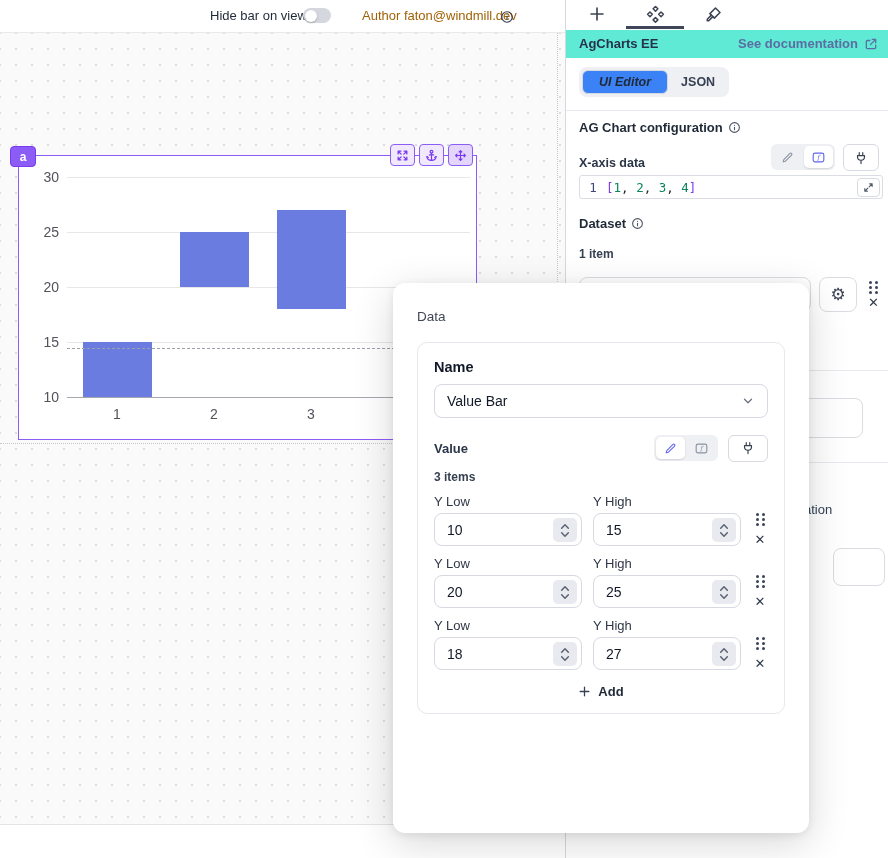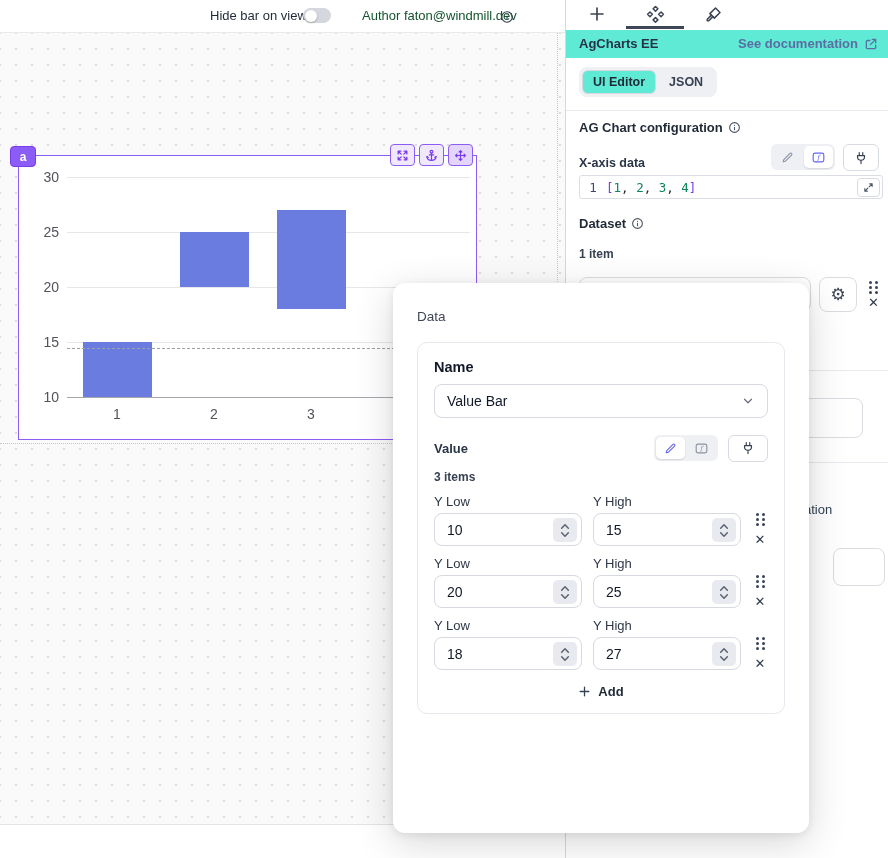--- a/index.html
+++ b/index.html
@@ -4,21 +4,21 @@
 <style>
   * { margin:0; padding:0; box-sizing:border-box; }
   body { font-family:"Liberation Sans", sans-serif; background:#fff; }
   .page { position:relative; width:888px; height:858px; overflow:hidden; background:#fff; }
 
   
   .topbar { position:absolute; left:0; top:0; width:565px; height:33px; background:#fff; border-bottom:1px solid #e9eaee; z-index:3; }
   .topbar-label { position:absolute; left:210px; top:8px; font-size:13px; color:#1f2937; }
   .toggle { position:absolute; left:303px; top:8px; width:28px; height:15px; border-radius:9px; background:#d4d7dd; }
   .toggle-knob { position:absolute; left:2px; top:1.5px; width:12px; height:12px; border-radius:50%; background:#fff; box-shadow:0 1px 2px rgba(0,0,0,.25); }
-  .author-label { position:absolute; left:362px; top:8px; font-size:13px; color:#14532d; }
+  .author-label { position:absolute; left:362px; top:8px; font-size:13px; color:#a16207; }
   .info-ic { display:inline-block; vertical-align:-2px; }
 
   
   .canvas { position:absolute; left:0; top:33px; width:565px; height:792px; z-index:1;
     background-color:#fafafb;
     background-image:radial-gradient(circle, #dcdcdf 1.1px, transparent 1.2px);
     background-size:16px 16px; background-position:8px 8px;
     border-bottom:1px solid #e3e4e8; }
   .canvas-split { position:absolute; left:0; top:410px; width:558px; border-top:1px dotted #c6c6cc; }
   .canvas-edge { position:absolute; left:557px; top:0; height:100%; border-right:1px dotted #c6c6cc; }
@@ -40,21 +40,21 @@
   
   .panel { position:absolute; left:565px; top:0; width:323px; height:858px; background:#fff; border-left:1px solid #d6d8df; z-index:2; }
   .ptab { position:absolute; top:5px; color:#3c4354; }
   .ptab-underline { position:absolute; left:60px; top:26px; width:58px; height:2.5px; background:#3f4659; }
   .band { position:absolute; left:0; top:30px; width:100%; height:28px; background:#5eead4; }
   .band-title { position:absolute; left:13px; top:6px; font-size:13px; font-weight:bold; color:#27324a; }
   .band-link { position:absolute; right:30px; top:6px; font-size:13px; font-weight:bold; color:#5b6da2; cursor:pointer; }
   .band-ext { position:absolute; right:10px; top:7px; color:#5b6da2; }
   .editor-tabs { position:absolute; left:13px; top:67px; display:inline-flex; background:#eef0f4; border-radius:8px; padding:3px; gap:2px; }
   .etab { font-size:12.5px; font-weight:bold; color:#374151; padding:5px 11px; border-radius:6px; }
-  .etab.sel { background:#5eead4; border:1px solid #d6d9e0; padding:4px 10px; color:#1f2937; }
+  .etab.sel { background:#3b82f6; border:1px solid #d6d9e0; padding:4px 16px; color:#1f2937;font-style:italic; }
   .pdivider { position:absolute; left:0; width:100%; height:1px; background:#e8e9ee; }
   .sect-title { position:absolute; left:13px; font-size:13px; font-weight:bold; color:#1f2937; display:flex; align-items:center; gap:5px; }
   .sublabel { position:absolute; left:13px; font-size:12.5px; font-weight:bold; color:#2b3648; }
   .pillgroup { position:absolute; display:inline-flex; background:#eef0f4; border-radius:6px; padding:2px; gap:2px; }
   .pill { width:29px; height:22px; border-radius:5px; display:flex; align-items:center; justify-content:center; color:#8a91a0; }
   .pill.sel { background:#fff; box-shadow:0 1px 2px rgba(0,0,0,.12); color:#6366f1; }
   .sqbtn { position:absolute; background:#fff; border:1px solid #d7dae0; border-radius:6px; display:flex; align-items:center; justify-content:center; color:#374151; }
   .codebox { position:absolute; left:13px; top:175px; width:304px; height:24px; background:#fff; border:1px solid #dadde3; border-radius:3px; font-family:"DejaVu Sans Mono", monospace; font-size:12.5px; display:flex; align-items:center; }
   .code-ln { width:26px; text-align:center; color:#3d4878; }
   .tok-p { color:#7c3aed; } .tok-n { color:#098658; } .tok-d { color:#24292f; }

